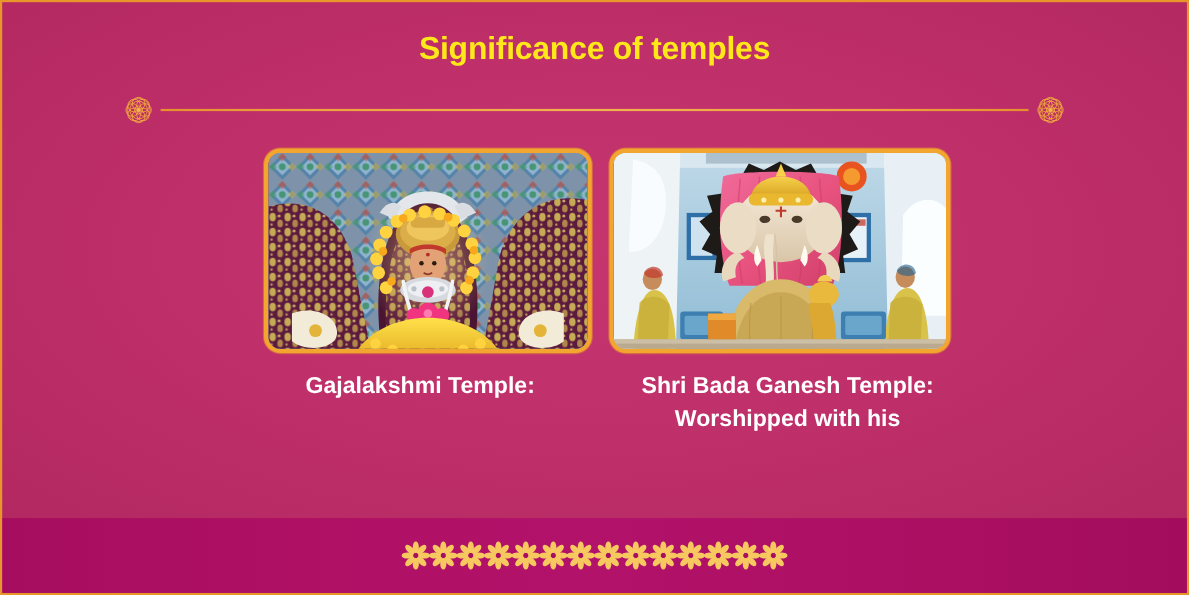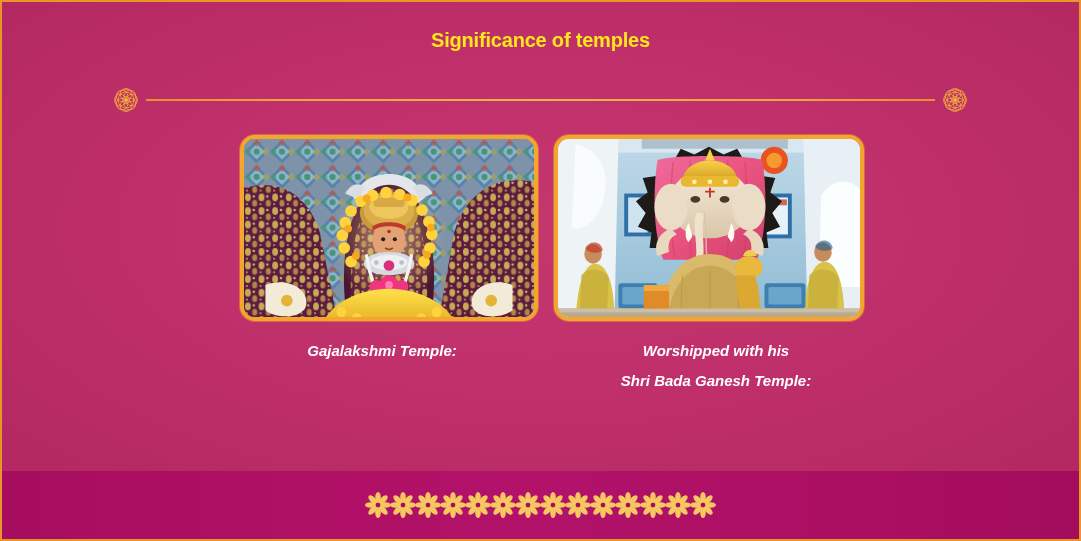--- a/index.html
+++ b/index.html
@@ -20,21 +20,21 @@
     border:2px solid #E8952A;
   }
 
   
   .title {
     position:absolute;
     left:0; right:0;
     top:27px;
     text-align:center;
     color:#FFE81A;
-    font-size:20px;
+    font-size:29px;
     font-weight:bold;
     letter-spacing:-0.2px;
     line-height:1.15;
     white-space:nowrap;
   }
 
   
   .divider {
     position:absolute;
     left:108px;
@@ -80,26 +80,25 @@
   .captions {
     position:absolute;
     top:334px;
     left:214px;
     width:660px;
     display:flex;
     justify-content:space-between;
   }
   .caption {
     color:#FFFFFF;
-    font-size:15px;
+    font-size:21px;
     font-weight:bold;
     line-height:30px;
     text-align:center;
     white-space:nowrap;
-    font-style:italic;
   }
   .caption.one { width:332px; }
   .caption.two { width:320px; }
 
   
   .bottom-band {
     position:absolute;
     left:0; right:0; bottom:0;
     height:68px;
     background:linear-gradient(90deg,#A60D5F 0%, #AE1063 22%, #B2126A 50%, #AB0F62 78%, #A30C5C 100%);
@@ -399,22 +398,22 @@
         <rect x="88" y="150" width="26" height="6" fill="#F0A840"></rect>
       </svg>
     </div>
   </div>
 
   <div class="captions">
     <div class="caption one">
       <div>Gajalakshmi Temple:</div>
     </div>
     <div class="caption two">
+      <div>Shri Bada Ganesh Temple:</div>
       <div>Worshipped with his</div>
-      <div>Shri Bada Ganesh Temple:</div>
     </div>
   </div>
 
   <div class="bottom-band">
     <div class="flower-row" id="flower-row">
         <svg class="flower" viewBox="0 0 40 40">
           <ellipse cx="20" cy="8.5" rx="4.3" ry="8.5" fill="#F7C860" transform="rotate(0 20 20)"></ellipse>
           <ellipse cx="20" cy="8.5" rx="4.3" ry="8.5" fill="#F7C860" transform="rotate(45 20 20)"></ellipse>
           <ellipse cx="20" cy="8.5" rx="4.3" ry="8.5" fill="#F7C860" transform="rotate(90 20 20)"></ellipse>
           <ellipse cx="20" cy="8.5" rx="4.3" ry="8.5" fill="#F7C860" transform="rotate(135 20 20)"></ellipse>

